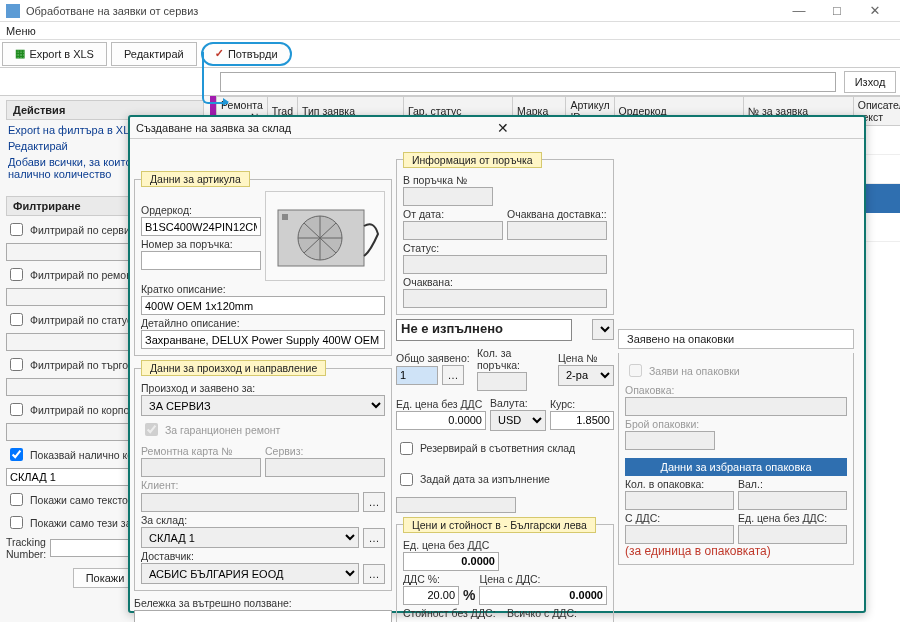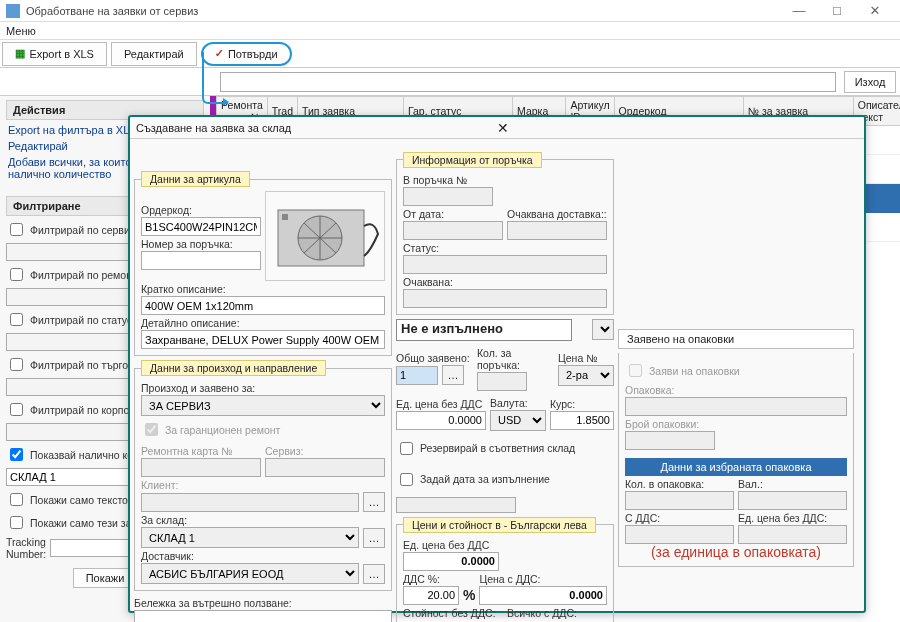--- a/index.html
+++ b/index.html
@@ -53,21 +53,21 @@
   .flex{ display:flex; gap:4px; align-items:center;}
   .pic { width:120px; height:90px; border:1px solid #ccc; background:#fafafa; display:flex; align-items:center; justify-content:center;}
   select.inp{ height:21px;}
   .stat-row{ display:flex; align-items:center; gap:20px;}
   .stat-val{ flex:1; height:22px; border:1px solid #888; background:#fff; font-weight:bold; font-size:13px; padding:1px 4px;}
   .tab{ border:1px solid #bbb; padding:3px 8px; background:#fff; display:inline-block;}
   .ibtn{ width:22px; height:20px; border:1px solid #aaa; background:#f3f3f3; text-align:center; line-height:18px; cursor:pointer; font-size:11px;}
   fieldset.inner{ border:1px solid #bbb;}
   .rnum{ text-align:right;}
   .sec-head-blue{ background:#2f6fb0; color:#fff; padding:3px 6px; font-size:11px; text-align:center;}
-  .redtxt{ color:#c0392b; text-align:center; font-size:14px;}
+  .redtxt{ color:#c0392b; text-align:left; font-size:12px;}
   .psu-svg { width:110px; height:80px; }
 </style>
 </head>
 <body>
 
 <div class="titlebar">
   <div class="icon"></div>
   <div class="title">Обработване на заявки от сервиз</div>
   <div class="winbtn">—</div>
   <div class="winbtn">□</div>

